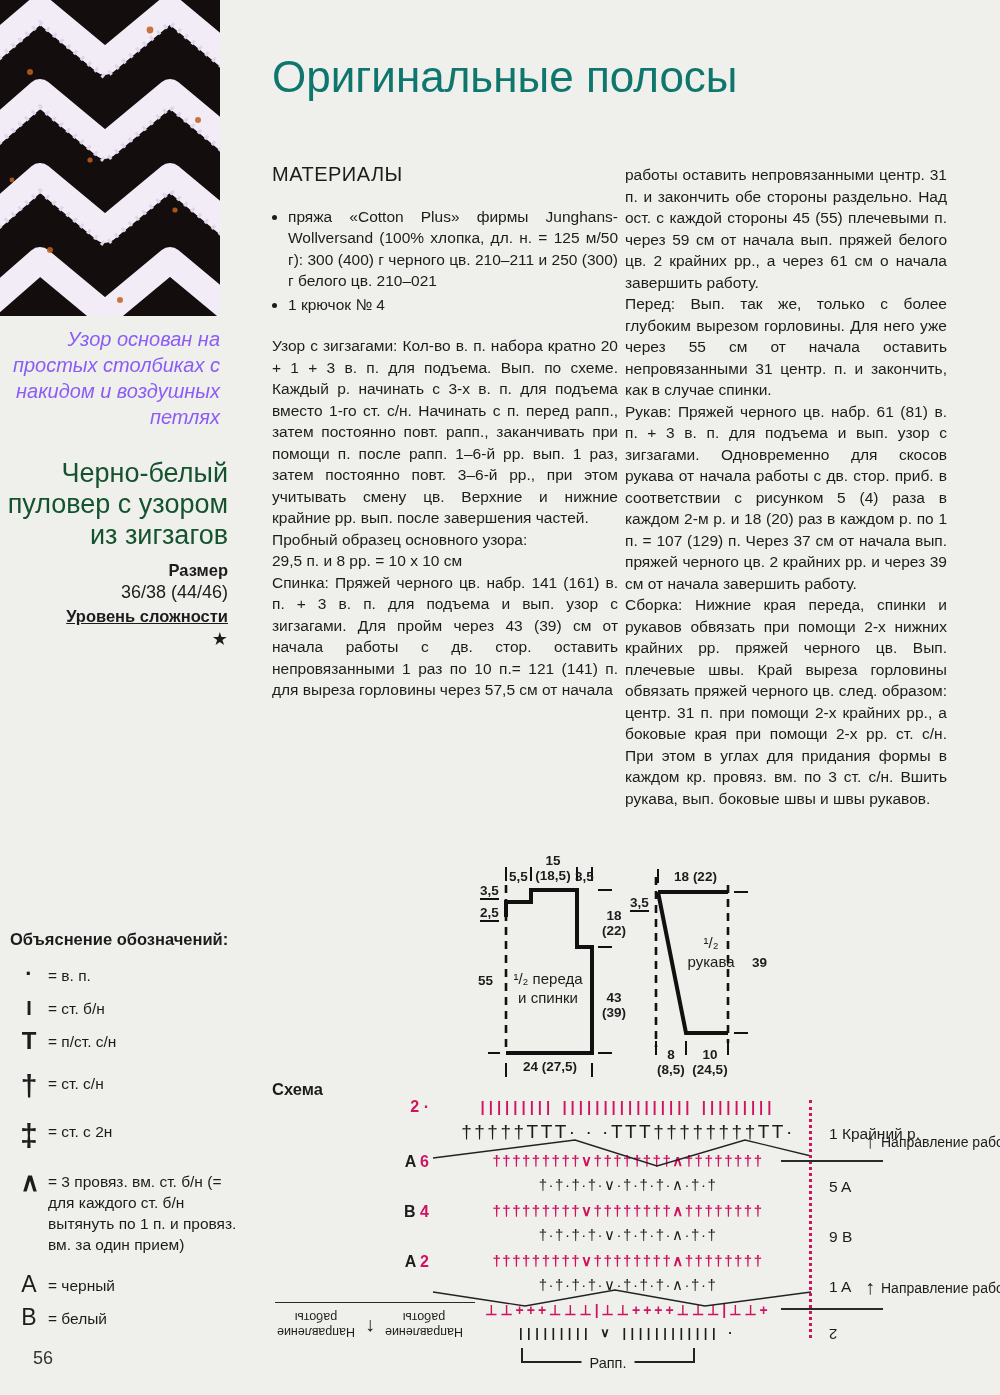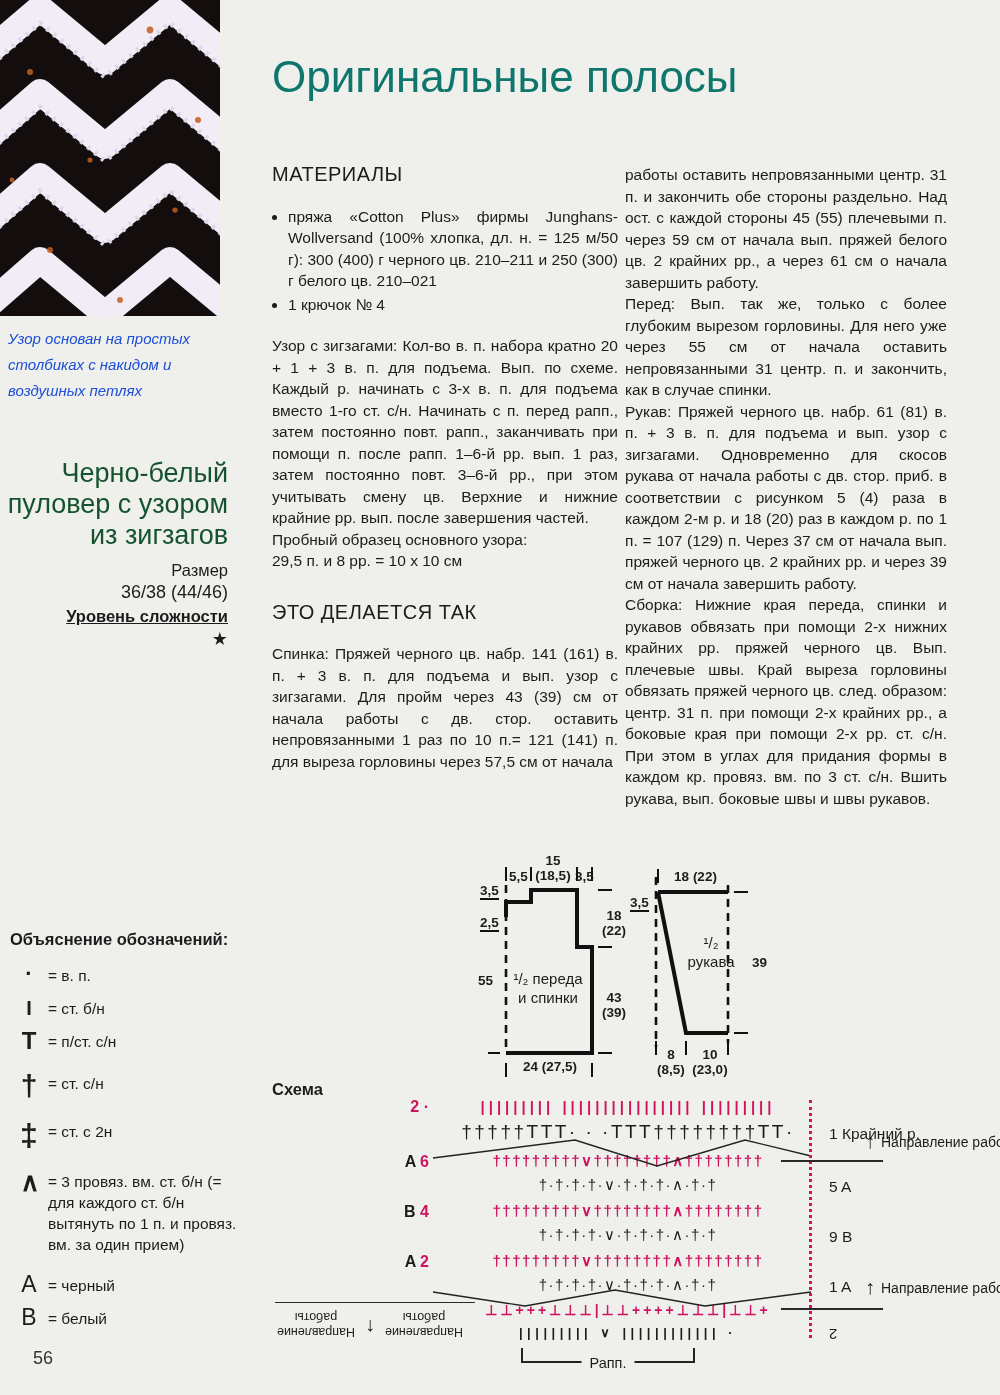--- a/index.html
+++ b/index.html
@@ -4,25 +4,25 @@
 <style>
   html,body{margin:0;padding:0;}
   body{background:#d8d8d4;font-family:"Liberation Sans",sans-serif;color:#1c1c1c;}
   .page{position:relative;width:1000px;height:1395px;background:#eff0ec;margin:0 auto;overflow:hidden;}
 
   
   .photo{position:absolute;left:0;top:0;width:220px;height:316px;}
   .photo svg{display:block;}
 
   
-  .photo-caption{position:absolute;left:8px;top:326px;width:212px;
-    font-style:italic;font-size:15px;line-height:26px;color:#1d4ed8;}
+  .photo-caption{position:absolute;left:8px;top:326px;width:212px;text-align:right;
+    font-style:italic;font-size:20px;line-height:26px;color:#8b5cf6;}
   .left-title-block{position:absolute;left:0;top:458px;width:228px;text-align:right;}
   .lt-title{font-size:27px;line-height:31px;color:#14532d;}
-  .lt-size-label{font-weight:normal;font-size:16.5px;margin-top:10px;padding-left:24px;}
+  .lt-size-label{font-weight:bold;font-size:16.5px;margin-top:10px;padding-left:24px;}
   .lt-size-value{font-size:18px;margin-top:2px;}
   .lt-level-label{font-weight:bold;font-size:16.5px;margin-top:4px;text-decoration:underline;}
   .lt-star{font-size:18px;margin-top:2px;}
 
   .legend{position:absolute;left:10px;top:930px;width:238px;}
   .legend-title{font-weight:bold;font-size:16.5px;margin-bottom:14px;}
   .legend-row{display:flex;align-items:flex-start;margin-bottom:10px;}
   .legend-sym{width:38px;flex:0 0 38px;text-align:center;line-height:1;}
   .legend-text{font-size:15.5px;line-height:21px;padding-top:2px;}
   .sym-chain{font-size:22px;font-weight:bold;}
@@ -182,21 +182,20 @@
         <li>1 крючок № 4</li>
       </ul>
     <p class="para">
       <b>Узор с зигзагами:</b>
       <span>Кол-во в. п. набора кратно 20 + 1 + 3 в. п. для подъема. Вып. по схеме. Каждый р. начинать с 3-х в. п. для подъема вместо 1-го ст. с/н. Начинать с п. перед рапп., затем постоянно повт. рапп., заканчивать при помощи п. после рапп. 1–6-й рр. вып. 1 раз, затем постоянно повт. 3–6-й рр., при этом учитывать смену цв. Верхние и нижние крайние рр. вып. после завершения частей.</span>
     </p>
     <p class="para" style="margin-top:0;">
       <b>Пробный образец основного узора:</b><br>
       <span>29,5 п. и 8 рр. = 10 x 10 см</span>
     </p>
-    <h2 class="sec-heading2">ЭТО ДЕЛАЕТСЯ ТАК</h2>
     <p class="para" style="margin-top:0;">
       <b>Спинка:</b>
       <span>Пряжей черного цв. набр. 141 (161) в. п. + 3 в. п. для подъема и вып. узор с зигзагами. Для пройм через 43 (39) см от начала работы с дв. стор. оставить непровязанными 1 раз по 10 п.= 121 (141) п. для выреза горловины через 57,5 см от начала</span>
     </p>
   </div>
 
   <div class="col col2" id="col2">
       <p class="para"><span>работы оставить непровязанными центр. 31 п. и закончить обе стороны раздельно. Над ост. с каждой стороны 45 (55) плечевыми п. через 59 см от начала вып. пряжей белого цв. 2 крайних рр., а через 61 см о начала завершить работу.</span></p>
       <p class="para"><b>Перед: </b><span>Вып. так же, только с более глубоким вырезом горловины. Для него уже через 55 см от начала оставить непровязанными 31 центр. п. и закончить, как в случае спинки.</span></p>
       <p class="para"><b>Рукав: </b><span>Пряжей черного цв. набр. 61 (81) в. п. + 3 в. п. для подъема и вып. узор с зигзагами. Одновременно для скосов рукава от начала работы с дв. стор. приб. в соответствии с рисунком 5 (4) раза в каждом 2-м р. и 18 (20) раз в каждом р. по 1 п. = 107 (129) п. Через 37 см от начала вып. пряжей черного цв. 2 крайних рр. и через 39 см от начала завершить работу.</span></p>
@@ -217,21 +216,21 @@
         <line x1="124" y1="198" x2="138" y2="198"></line>
         <line x1="14" y1="198" x2="26" y2="198"></line>
         <line x1="32" y1="208" x2="32" y2="222"></line>
           <line x1="118" y1="208" x2="118" y2="222"></line>
       </g>
     </svg>
     <span class="dlabel" style="left:32px;top:14px;width:25px;">5,5</span>
     <span class="dlabel" style="left:55px;top:-2px;width:48px;">15 (18,5)</span>
     <span class="dlabel" style="left:98px;top:14px;width:25px;">3,5</span>
     <span class="dlabel ul" style="left:6px;top:28px;">3,5</span>
-    <span class="dlabel ul" style="left:6px;top:60px;">2,5</span>
+    <span class="dlabel ul" style="left:6px;top:50px;">2,5</span>
     <span class="dlabel" style="left:4px;top:118px;">55</span>
     <span class="dlabel" style="left:126px;top:53px;width:28px;">18 (22)</span>
     <span class="dlabel" style="left:126px;top:135px;width:28px;">43 (39)</span>
     <span class="dlabel dcenter" style="left:38px;top:98px;width:72px;">¹/₂ переда и спинки</span>
     <span class="dlabel" style="left:40px;top:204px;width:72px;">24 (27,5)</span>
   </div>
 
   <div class="diagram d-sleeve">
     <svg width="185" height="235" viewBox="0 0 185 235">
       <line x1="28" y1="22" x2="28" y2="192" stroke="#111" stroke-width="2.6" stroke-dasharray="8,6"></line>
@@ -244,21 +243,21 @@
         <line x1="28" y1="186" x2="28" y2="200"></line>
           <line x1="58" y1="186" x2="58" y2="200"></line>
         <line x1="100" y1="186" x2="100" y2="200"></line>
       </g>
     </svg>
     <span class="dlabel" style="left:40px;top:14px;width:55px;">18 (22)</span>
     <span class="dlabel ul" style="left:2px;top:40px;">3,5</span>
     <span class="dlabel dcenter" style="left:52px;top:62px;width:62px;">¹/₂ рукава</span>
     <span class="dlabel" style="left:124px;top:100px;">39</span>
     <span class="dlabel" style="left:26px;top:192px;width:34px;">8 (8,5)</span>
-    <span class="dlabel" style="left:60px;top:192px;width:44px;">10 (23,0)</span>
+    <span class="dlabel" style="left:60px;top:192px;width:44px;">10 (24,5)</span>
   </div>
 
   <div class="chart-heading">Схема</div>
   <div class="chart" id="chart">
     <svg class="chart-deco" width="720" height="300">
       <polyline points="158,62 300,44 382,70 470,44 536,60" fill="none" stroke="#222" stroke-width="1.4"></polyline>
       <polyline points="158,196 250,210 340,194 430,210 536,196" fill="none" stroke="#222" stroke-width="1.4"></polyline>
     </svg>
     <div class="dotted-edge"></div>
     <div id="chart-rows">

